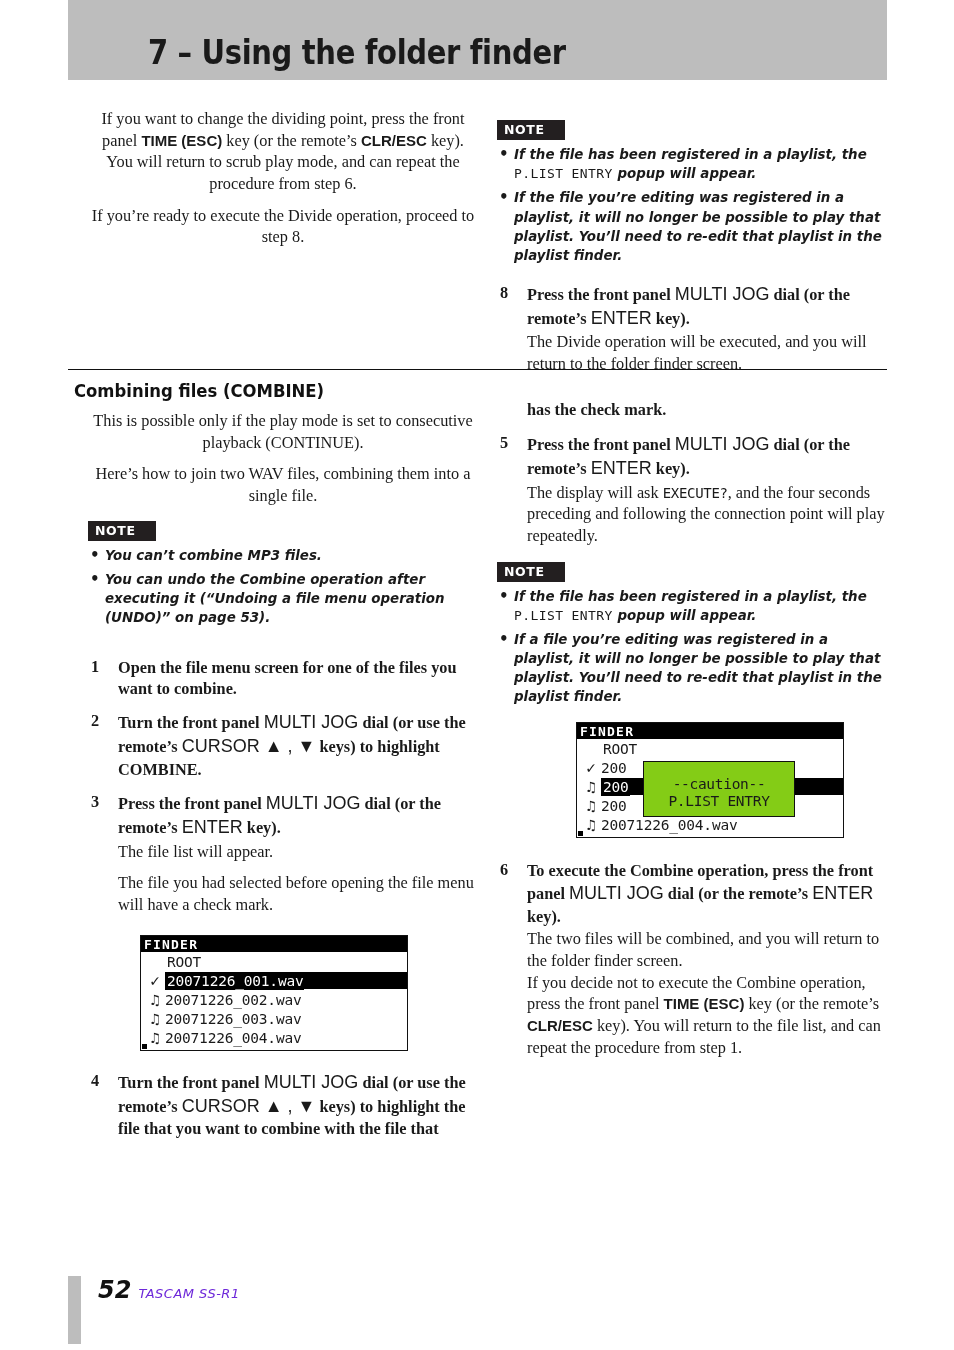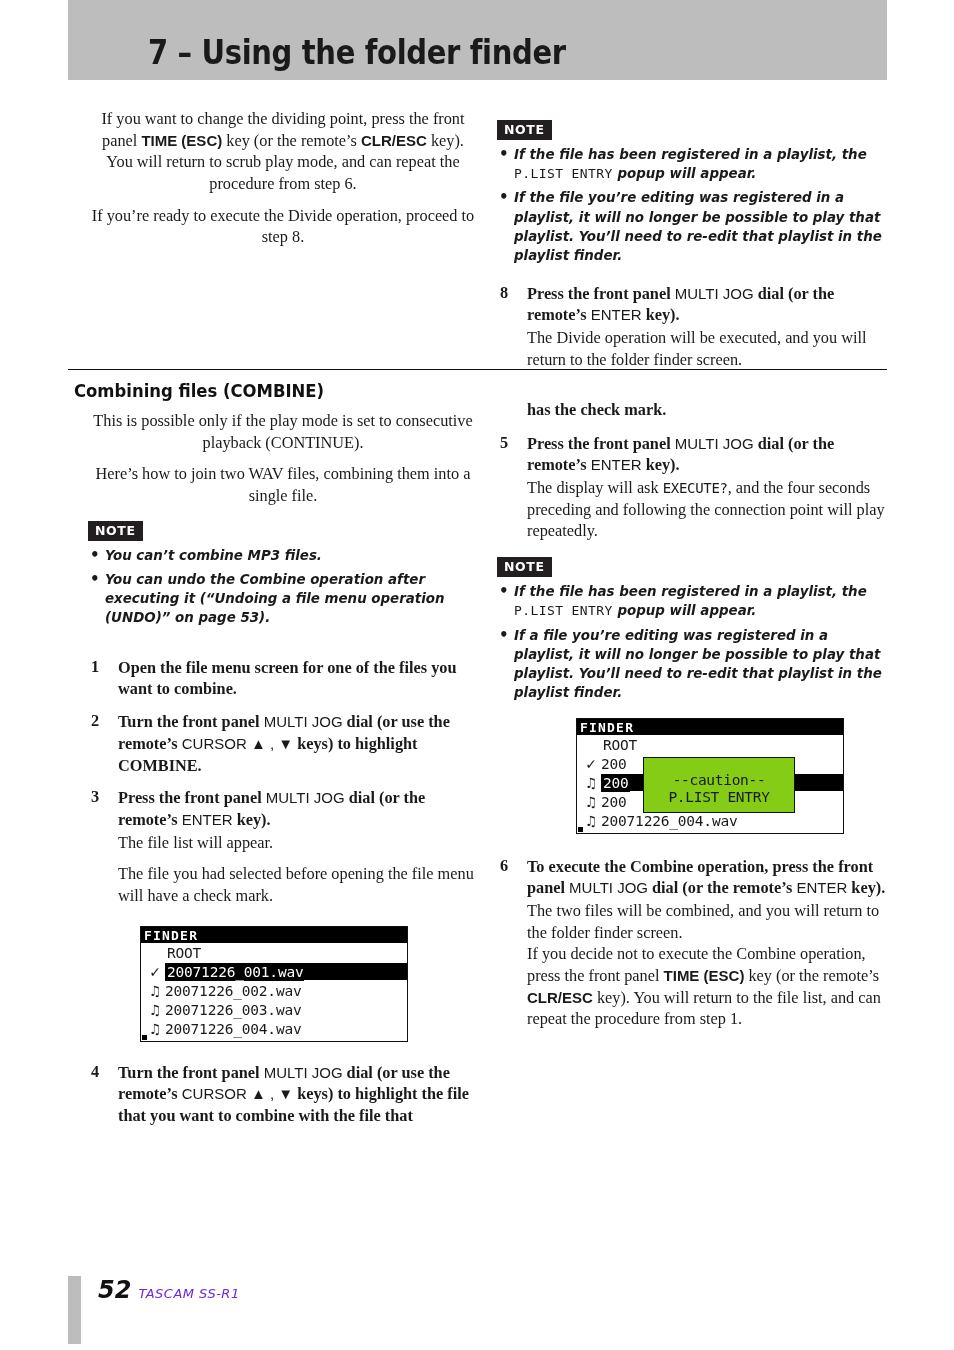--- a/index.html
+++ b/index.html
@@ -57,21 +57,21 @@
     text-align: center;
   }
   .kb {
     font-family: "Liberation Sans", sans-serif;
     font-weight: bold;
     font-size: 15px;
   }
   .kbn {
     font-family: "Liberation Sans", sans-serif;
     font-weight: normal;
-    font-size: 15px;
+    font-size: 18px;
   }
   .mono {
     font-family: "DejaVu Sans Mono", monospace;
     font-size: 14px;
     letter-spacing: -0.3px;
   }
 
   
   .rule {
     border-top: 1.6px solid #111;
@@ -89,21 +89,21 @@
 
   
   .note-badge {
     display: inline-block;
     background: #231f20;
     color: #ffffff;
     font-family: "DejaVu Sans", sans-serif;
     font-weight: bold;
     font-size: 12.5px;
     letter-spacing: 0.6px;
-    padding: 2px 7px 3px 7px;
+    padding: 2px 20px 3px 7px;
     margin: 4px 0 3px 0;
   }
   ul.note-list {
     list-style: none;
     margin: 2px 0 8px 0;
     padding: 0;
   }
   ul.note-list li {
     position: relative;
     padding-left: 17px;

